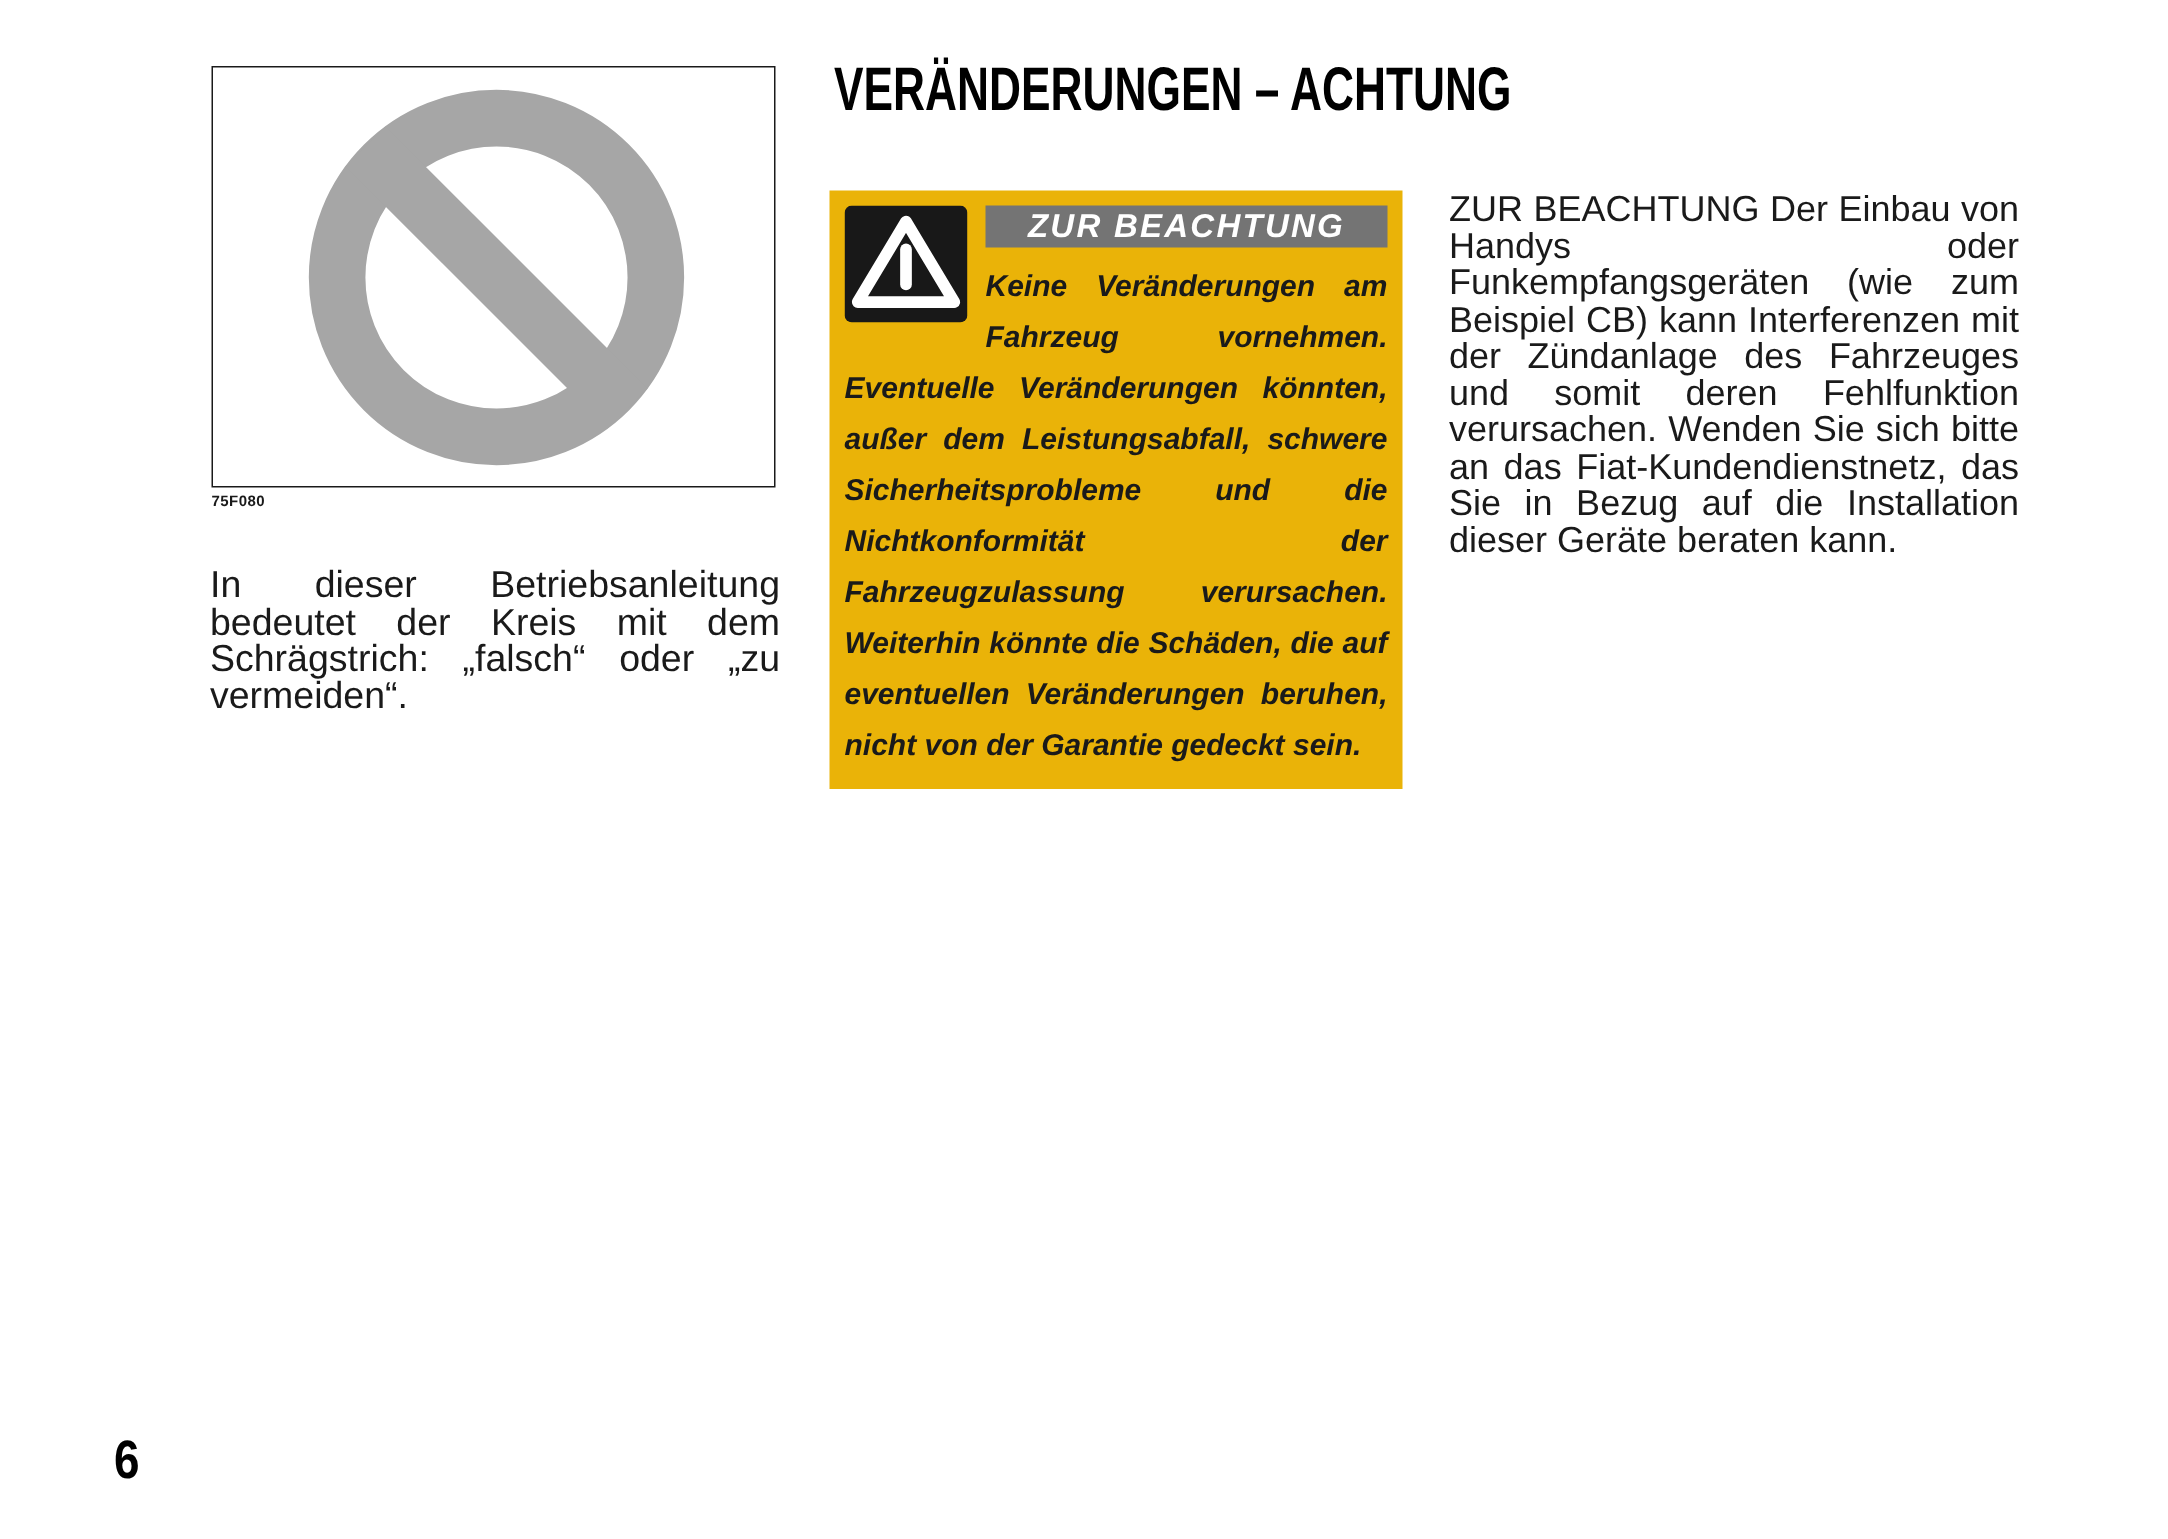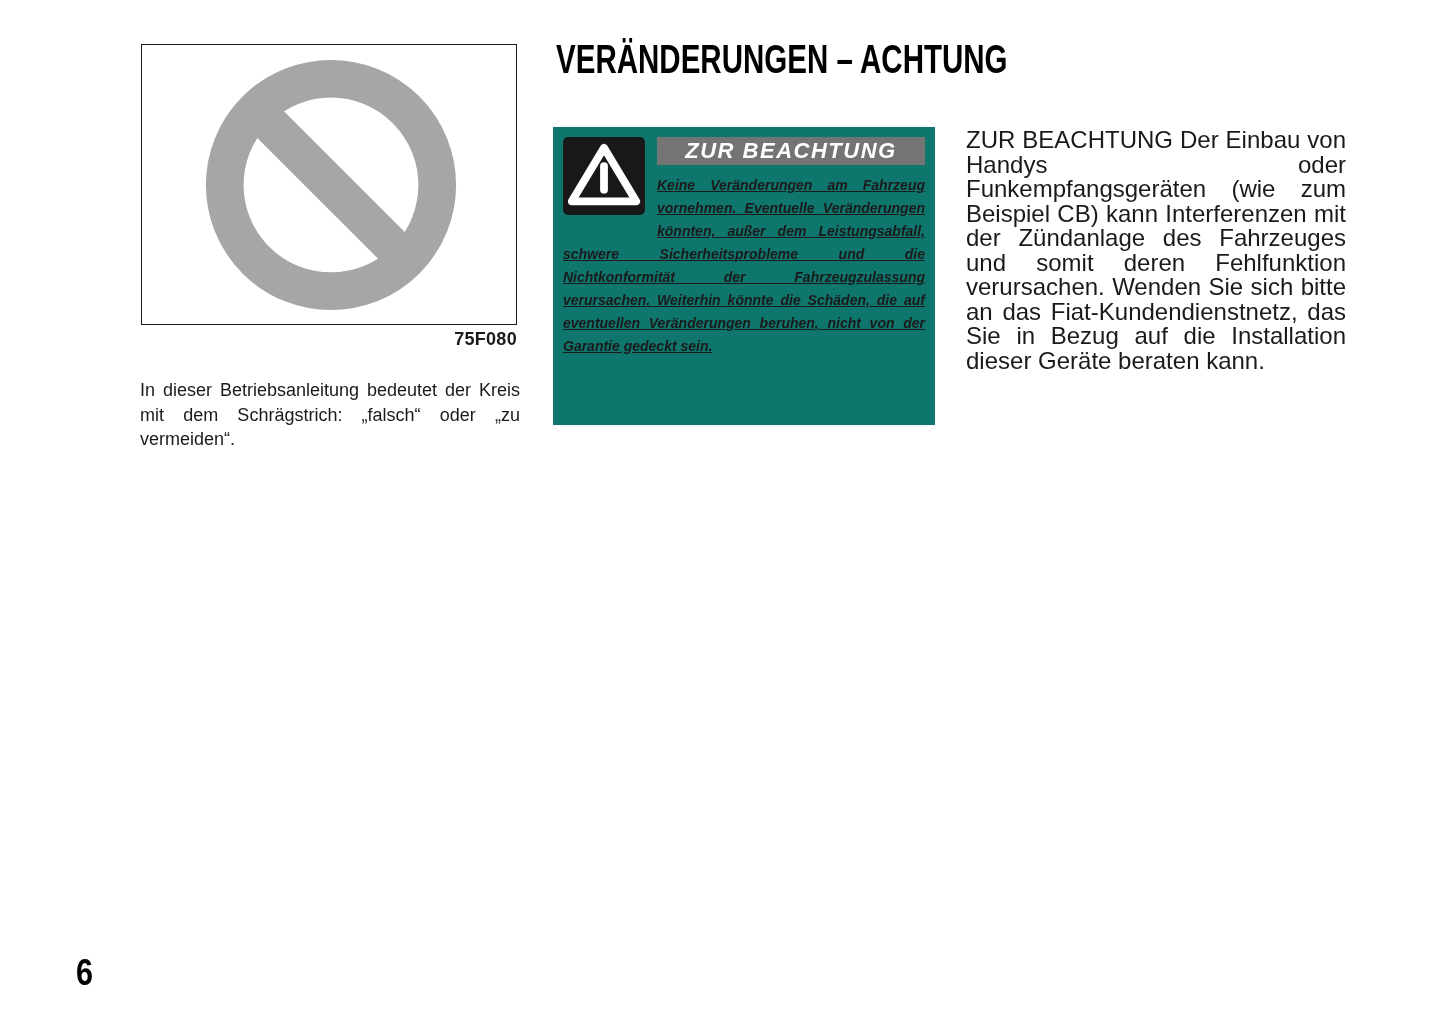--- a/index.html
+++ b/index.html
@@ -17,50 +17,49 @@
   .figure-box {
     position: absolute; left: 141px; top: 44px;
     width: 376px; height: 281px;
     border: 1px solid #1a1a1a;
     background: #ffffff;
     box-sizing: border-box;
   }
   .figure-box svg { display: block; width: 100%; height: 100%; }
   .figure-caption {
     position: absolute; left: 141px; top: 329px; width: 376px;
-    text-align: right;
-    font-size: 18px; font-weight: bold; color: #1a1a1a;
+    font-size: 10px; font-weight: bold; color: #1a1a1a;
     letter-spacing: 0.3px;
   }
 
   
   .left-text {
     position: absolute; left: 140px; top: 378px; width: 380px;
     margin: 0;
-    font-size: 18px; line-height: 24.5px;
+    font-size: 25px; line-height: 24.5px;
     text-align: justify;
   }
 
   
   .title {
     position: absolute; left: 556px; top: 36px;
     margin: 0;
     font-size: 41px; font-weight: bold;
     letter-spacing: 0px;
     white-space: nowrap;
     transform: scaleX(0.72);
     transform-origin: left top;
     color: #000000;
   }
 
   
   .warning-box {
     position: absolute; left: 553px; top: 127px;
     width: 382px; min-height: 298px;
-    background: #0f766e;
+    background: #eab308;
     box-sizing: border-box;
     padding: 10px 10px 12px 10px;
   }
   .warn-icon {
     float: left;
     width: 82px; height: 78px;
     margin: 0 12px 6px 0;
   }
   .warn-icon svg { display: block; width: 82px; height: 78px; }
   .warn-header {
@@ -71,25 +70,24 @@
     margin-bottom: 9px;
   }
   .warn-header span {
     color: #ffffff;
     font-weight: bold; font-style: italic;
     font-size: 22px; letter-spacing: 1.5px;
     line-height: 28px;
   }
   .warn-body {
     margin: 0;
-    font-size: 14px; font-weight: bold; font-style: italic;
-    line-height: 23px;
+    font-size: 20px; font-weight: bold; font-style: italic;
+    line-height: 34px;
     text-align: justify;
     color: #1a1a1a;
-    text-decoration: underline;
   }
 
   
   .right-col {
     position: absolute; left: 966px; top: 128px; width: 380px;
     margin: 0;
     font-size: 24px; line-height: 24.5px;
     text-align: justify;
   }
 

